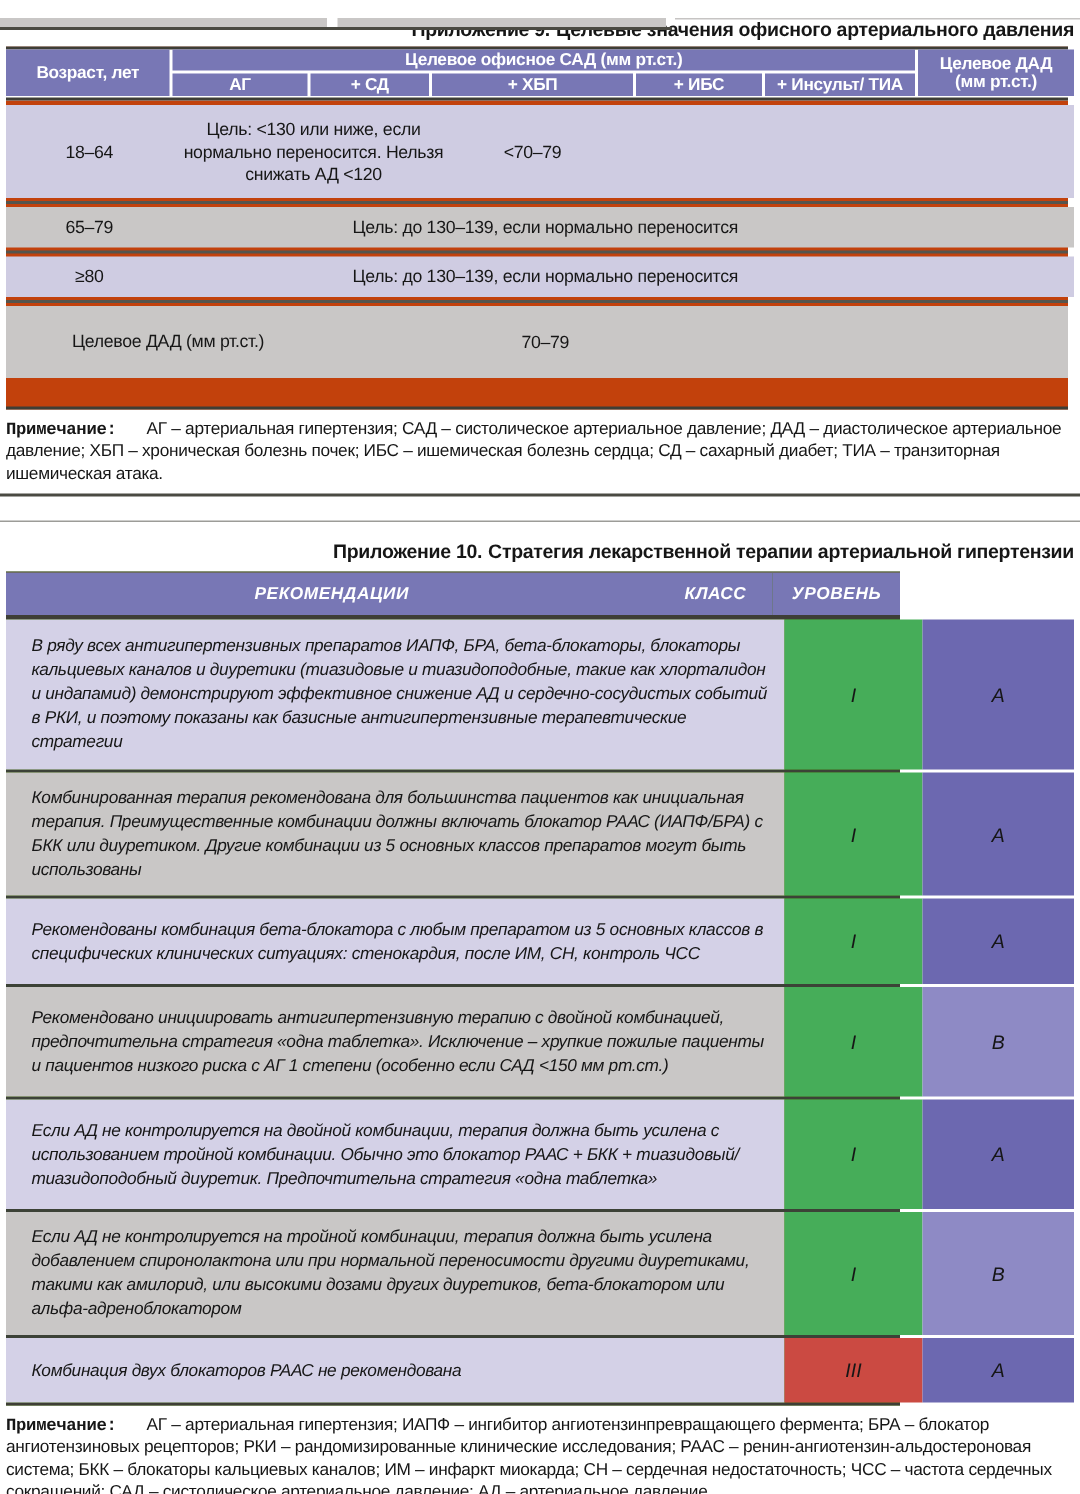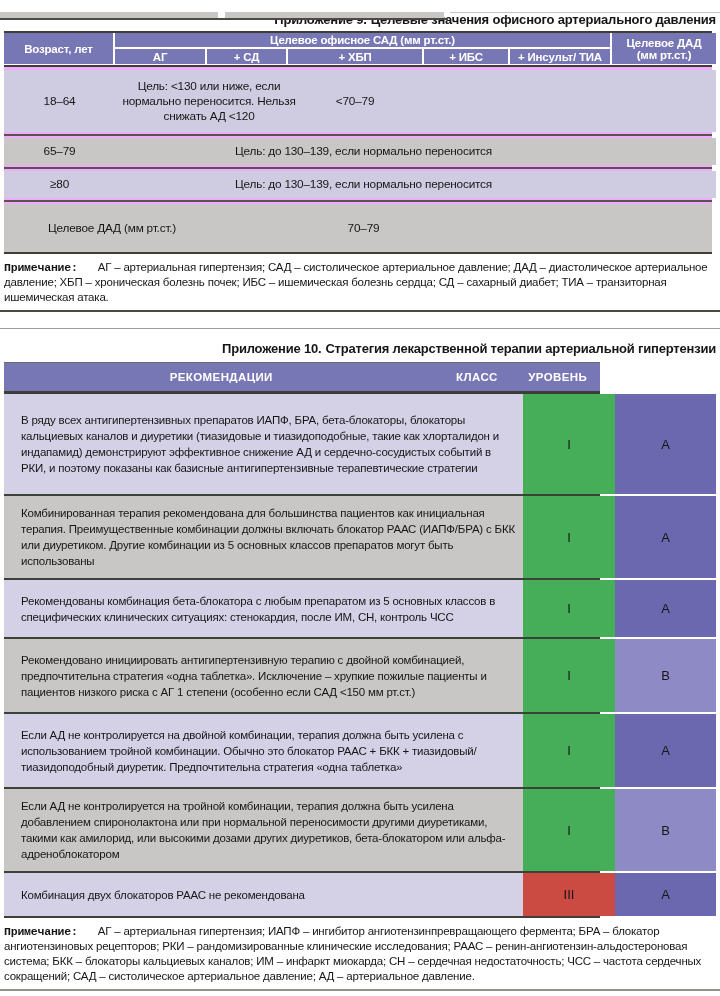--- a/index.html
+++ b/index.html
@@ -24,21 +24,21 @@
   .rb1{left:0;width:218px;}
   .rb2{left:225px;width:219px;}
   .rline{position:absolute;top:6px;left:0;width:448px;height:2px;background:#4a4a42;}
   .rtop{position:absolute;top:0;left:450px;width:270px;height:1px;background:#c6c4c3;}
 
   .title{margin:12px 4px 0;text-align:right;font-size:13px;font-weight:bold;letter-spacing:-0.2px;line-height:16px;}
   .title .tl{font-weight:800;}
   .title .tt{margin-left:4px;}
 
   
-  .t1{margin:3px 4px 0;width:708px;background:#f0abfc;border-bottom:2px solid var(--dark);padding-bottom:0;}
+  .t1{margin:3px 4px 0;width:708px;background:#c2410c;border-bottom:2px solid var(--dark);padding-bottom:19px;}
   .t1head{display:grid;grid-template-columns:109px 90px 79px 134px 84px 100px 104px;grid-template-rows:14px 15px;column-gap:2px;row-gap:2px;background:#fff;border-top:2px solid var(--dark);border-bottom:2px solid var(--dark);padding-bottom:1px;}
   .t1head .h{background:var(--header-purple);color:#fff;font-size:11.5px;font-weight:bold;display:flex;align-items:center;justify-content:center;text-align:center;letter-spacing:-0.2px;line-height:12px;}
   .h-age{grid-column:1;grid-row:1/3;}
   .h-sad{grid-column:2/7;grid-row:1;}
   .h-sub{grid-row:2;}
   .h-dad{grid-column:7;grid-row:1/3;padding:0 6px;}
   .t1 .row{display:flex;width:712px;}
   .t1 .c{display:flex;align-items:center;justify-content:center;text-align:center;font-size:11.8px;line-height:15px;letter-spacing:-0.2px;}
   .rowA{height:62px;background:var(--lav1);margin-top:3px;}
   .rowA .c1{width:111px;}
@@ -56,21 +56,21 @@
   .rowD .dlabel{position:absolute;left:44px;top:50%;transform:translateY(-50%);font-size:11.8px;line-height:15px;letter-spacing:-0.2px;text-align:left;}
   .rowD .dval{position:absolute;left:111px;width:497px;top:50%;transform:translateY(-50%);text-align:center;font-size:11.8px;letter-spacing:-0.2px;}
   .sep{height:2px;background:#55554d;margin:2px 0;}
 
   .note{margin:6px 4px 0;font-size:11.5px;line-height:15px;letter-spacing:-0.2px;text-align:left;}
   .note .nb{font-weight:bold;margin-right:20px;font-family:Liberation Mono, monospace;}
   .dline{height:2px;background:#4a4a42;margin:5px 0 0;}
   .lline{height:1px;background:#9c9c98;margin:16px 0 0;}
 
   
-  .t2{margin:5px 4px 0;width:596px;border-bottom:2px solid var(--dark);background:#4d7c0f;}
+  .t2{margin:5px 4px 0;width:596px;border-bottom:2px solid var(--dark);background:#4d7c0f;font-style:italic;}
   .t2head{display:flex;height:32px;border-top:1px solid #6b6a63;border-bottom:3px solid var(--dark);}
   .t2head .hc{background:var(--header-purple);color:#fff;font-weight:bold;font-size:11.5px;letter-spacing:0.4px;display:flex;align-items:center;justify-content:center;}
   .hc-rec{width:519px;}
   .hc-class{width:92px;}
   .hc-level{width:101px;}
   .t2row{display:flex;width:712px;}
   .t2text{width:519px;padding:4px 8px 4px 17px;display:flex;align-items:center;font-size:11.5px;line-height:16px;letter-spacing:-0.2px;text-align:left;}
   .t2class{width:92px;display:flex;align-items:center;justify-content:center;font-size:13px;background:var(--green);}
   .t2class.red{background:var(--red);}
   .t2level{width:101px;display:flex;align-items:center;justify-content:center;font-size:13px;}

